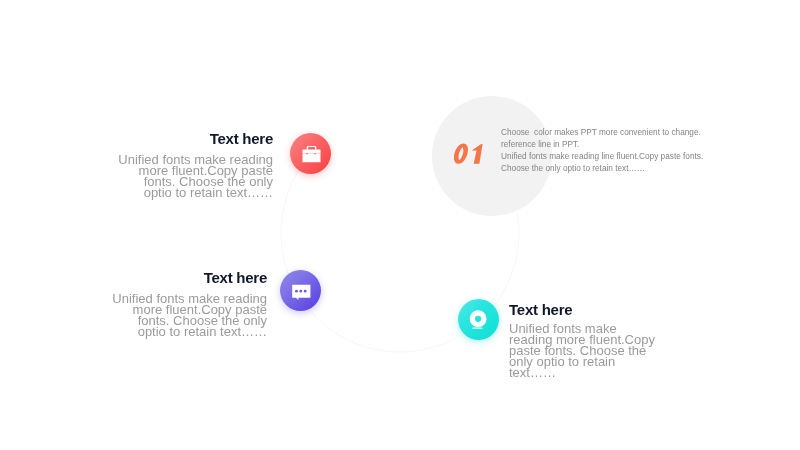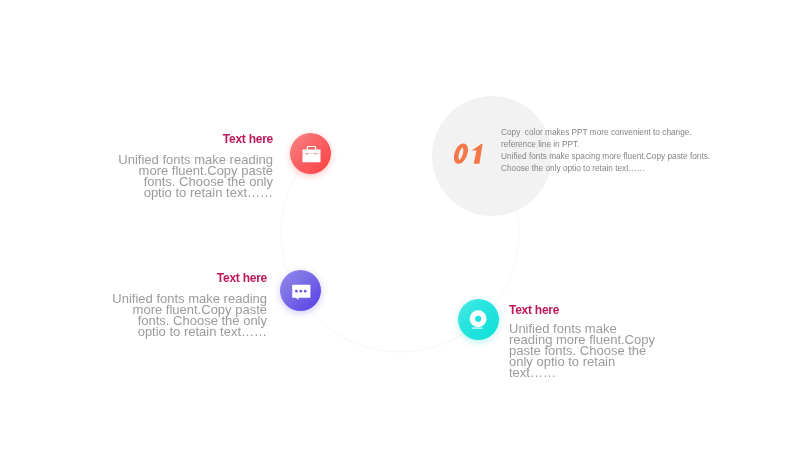--- a/index.html
+++ b/index.html
@@ -39,21 +39,21 @@
   .b-purple{ left:280px; top:270px; width:41px; height:41px;
              background:linear-gradient(135deg,#9286ec 0%,#8175e7 32%,#5941e3 95%);
              box-shadow:0 2px 7px rgba(106,85,228,.32); }
   .b-cyan  { left:458px; top:299px; width:41px; height:41px;
              background:linear-gradient(135deg,#55e9e6 0%,#2ae5e0 35%,#0ce0d5 100%);
              box-shadow:0 2px 7px rgba(30,212,202,.32); }
 
   
   .tb { position:absolute; }
   .tb .title {
-    font-size:12px; font-weight:bold; color:#be185d; line-height:12px;
+    font-size:15px; font-weight:bold; color:#0f172a; line-height:12px;
     letter-spacing:-0.25px;
   }
   .tb .body {
     font-size:13px; color:#9b9b9b; line-height:11px; margin-top:9px;
   }
   .tb-3 .body { margin-top:7px; }
   .tb-1 { left:113px; top:133px; width:160px; text-align:right; }
   .tb-2 { left:107px; top:272px; width:160px; text-align:right; }
   .tb-3 { left:509px; top:304px; width:150px; text-align:left; }
 
@@ -79,23 +79,23 @@
       <g transform="translate(1.4,1.2) scale(1.08,0.93)">
         <g transform="skewX(-12)">
           <ellipse cx="7.3" cy="10.2" rx="3.95" ry="8.8" fill="none" stroke="#f4774a" stroke-width="4.2"></ellipse>
         </g>
       </g>
       <path d="M 17.8 7.6 L 27.2 1.0 L 28.6 1.0 L 25.4 20.8 L 19.7 20.8 L 22.5 7.4 Z" fill="#f4774a"></path>
     </svg>
   </div>
 
   <div class="main-text">
-    <div>Copy  color makes PPT more convenient to change.</div>
+    <div>Choose  color makes PPT more convenient to change.</div>
     <div>reference line in PPT.</div>
-    <div>Unified fonts make spacing more fluent.Copy paste fonts.</div>
+    <div>Unified fonts make reading line fluent.Copy paste fonts.</div>
     <div>Choose the only optio to retain text……</div>
   </div>
 
   <div class="bubble b-red">
     <svg width="22" height="22" viewBox="0 0 22 22">
       <path d="M6.7 4.4c0-.9.55-1.5 1.3-1.5h7.0c.75 0 1.3.6 1.3 1.5v2.3h-1.3V4.6c0-.35-.25-.6-.6-.6H8.6c-.35 0-.6.25-.6.6v2.1H6.7z" fill="#fff"></path>
       <rect x="2.5" y="6.6" width="18" height="12.7" rx=".6" fill="#fff"></rect>
       <path d="M2.5 10.0h18v.55h-18z" fill="#f06a6c" opacity=".45"></path>
       <path d="M6.0 10.0h1.9v1.3H6.0zM14.4 10.0h1.9v1.3h-1.9z" fill="#f0585b" opacity=".75"></path>
     </svg>

